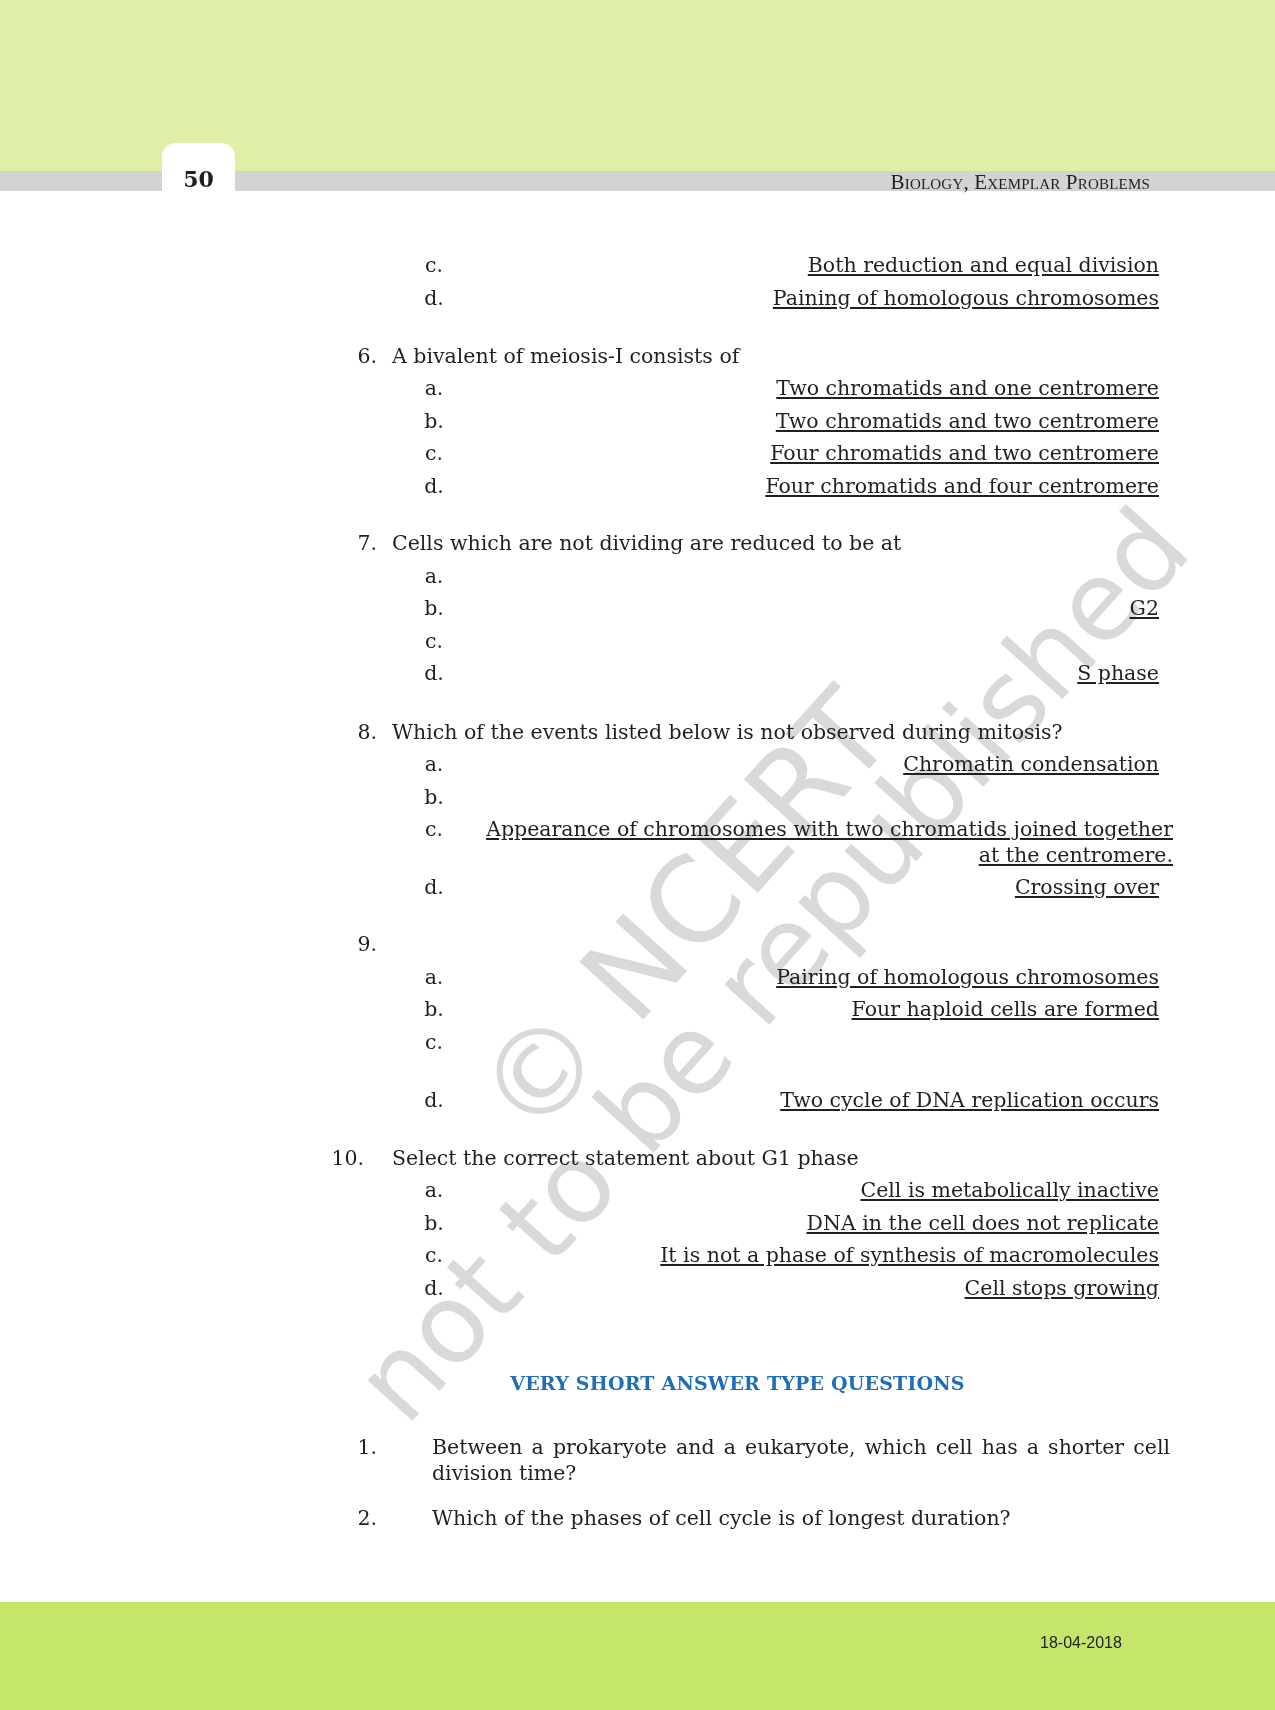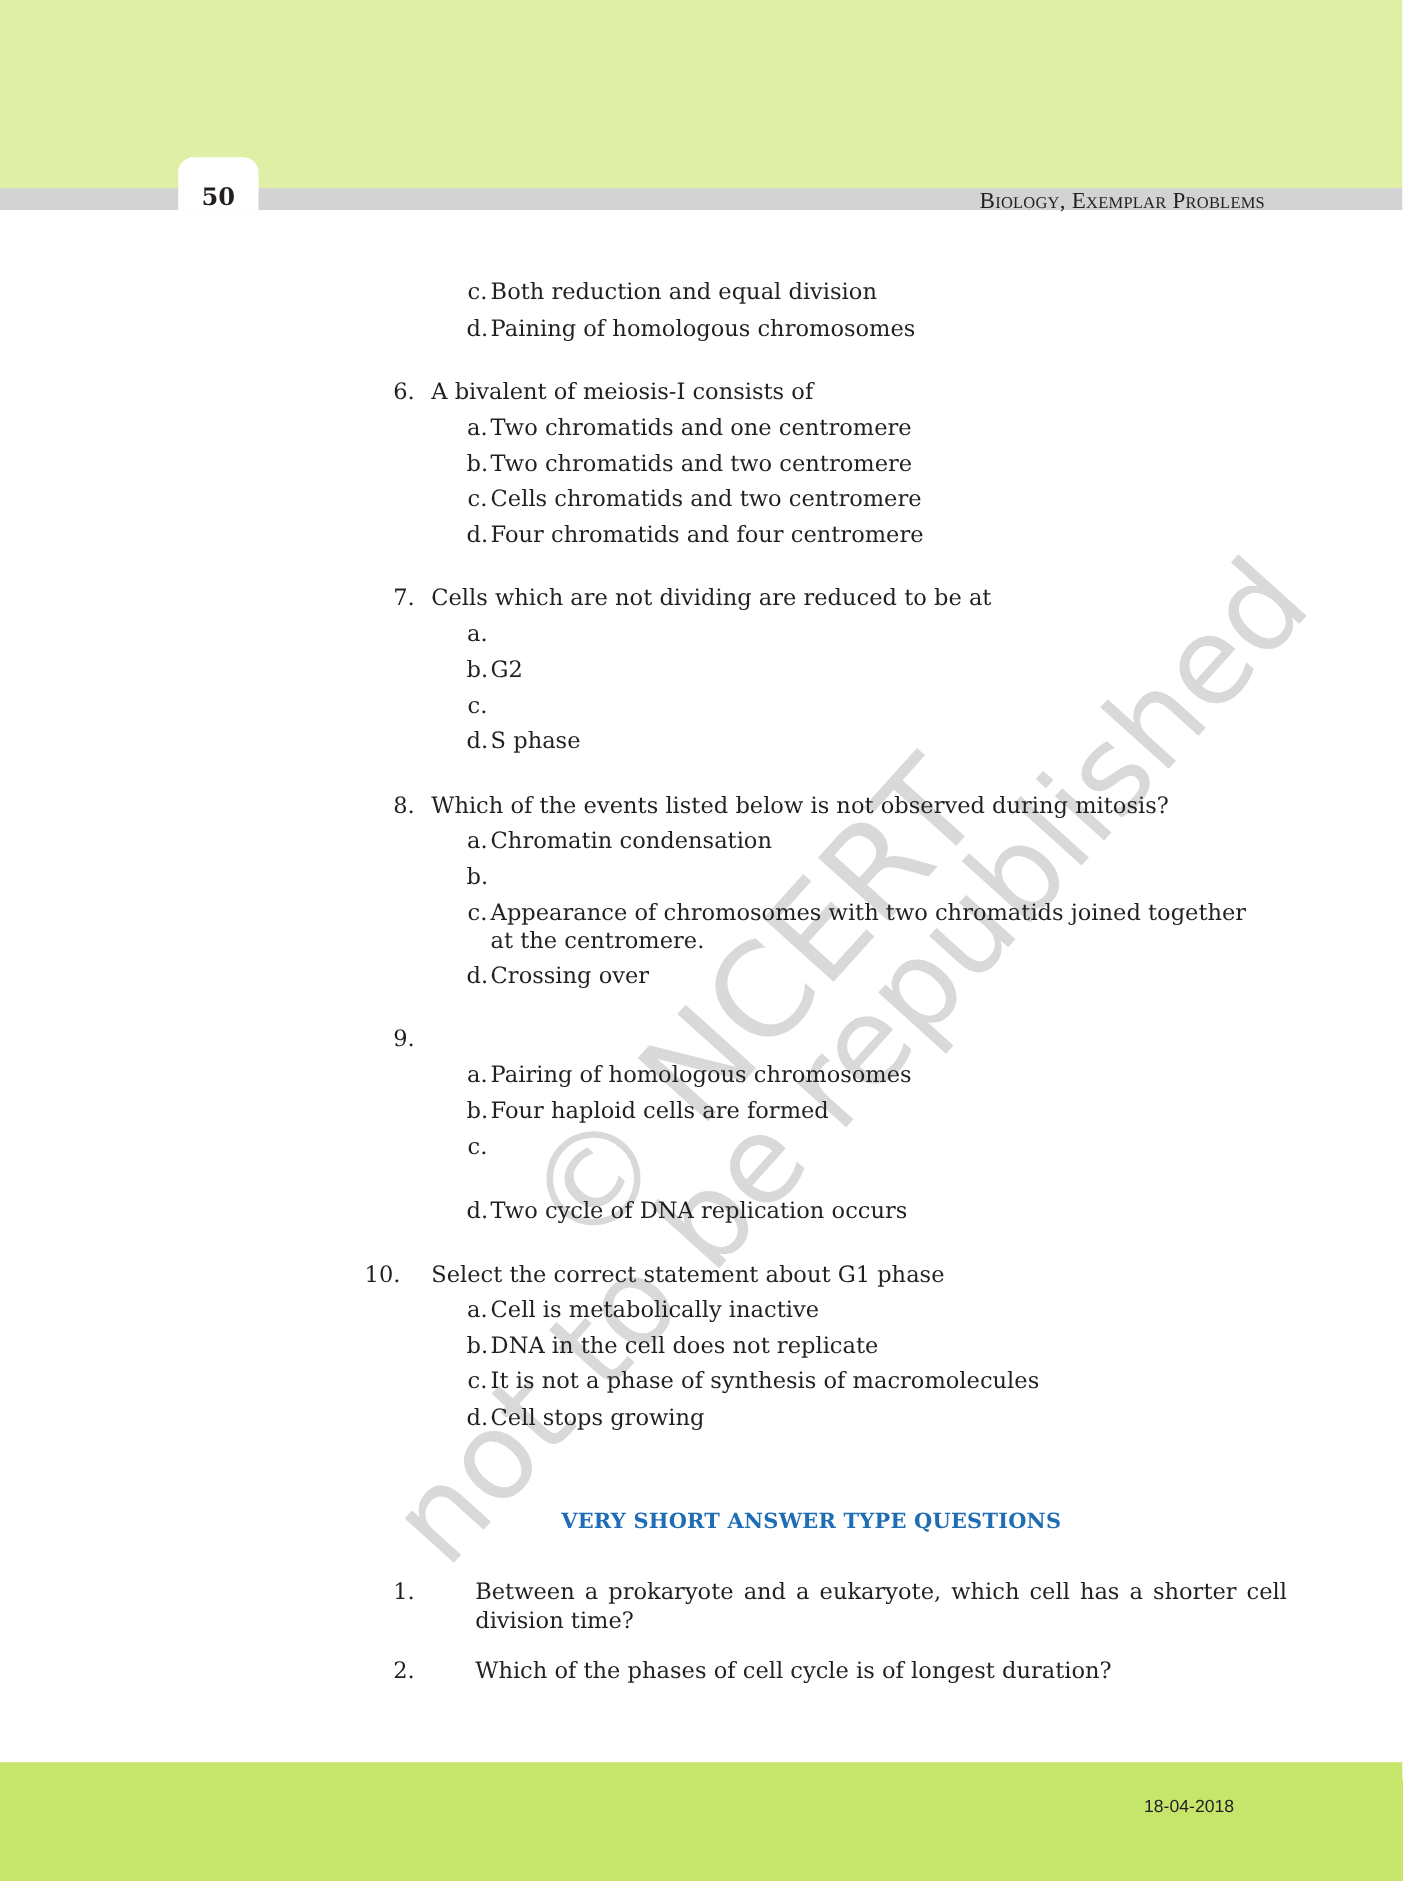--- a/index.html
+++ b/index.html
@@ -37,21 +37,21 @@
       white-space: nowrap; transform-origin: 0 0; transform: rotate(-48deg);
     }
     .wm-1 { left: 450px; top: 1070px; font-size: 118px; }
     .wm-2 { left: 330px; top: 1360px; font-size: 110px; }
 
     .content { position: absolute; left: 0; top: 0; width: 1275px; height: 1710px; }
     .row { position: absolute; font-size: 20.5px; line-height: 26px; }
     .qnum { position: absolute; width: 80px; text-align: right; }
     .qtext { position: absolute; left: 392px; width: 738px; }
     .olet { position: absolute; width: 40px; text-align: center; }
-    .otext { position: absolute; left: 446px; width: 676px; text-align: left; }
+    .otext { position: absolute; left: 483px; width: 676px; text-align: right; text-decoration: underline; }
     .vs-text { position: absolute; left: 432px; width: 738px; text-align: justify; }
 
     .section-heading {
       position: absolute; left: 0; width: 1475px; text-align: center; top: 1370px;
       font-family: "DejaVu Serif", serif; font-weight: bold; font-size: 19px; line-height: 26px;
       color: #1e6db5; letter-spacing: 0.2px;
     }
     .section-heading span { display: inline-block; }
   </style>
 </head>
@@ -89,21 +89,21 @@
     <div class="row" style="top:375px;left:0;width:1275px;height:26px;">
       <span class="olet" style="left:414px;">a.</span>
       <span class="otext">Two chromatids and one centromere</span>
     </div>
     <div class="row" style="top:408px;left:0;width:1275px;height:26px;">
       <span class="olet" style="left:414px;">b.</span>
       <span class="otext">Two chromatids and two centromere</span>
     </div>
     <div class="row" style="top:440px;left:0;width:1275px;height:26px;">
       <span class="olet" style="left:414px;">c.</span>
-      <span class="otext">Cells chromatids and two centromere</span>
+      <span class="otext">Four chromatids and two centromere</span>
     </div>
     <div class="row" style="top:473px;left:0;width:1275px;height:26px;">
       <span class="olet" style="left:414px;">d.</span>
       <span class="otext">Four chromatids and four centromere</span>
     </div>
   </div>
 
   <div>
     <div class="row" style="top:530px;left:0;width:1275px;height:26px;">
       <span class="qnum" style="left:297px;">7.</span>

